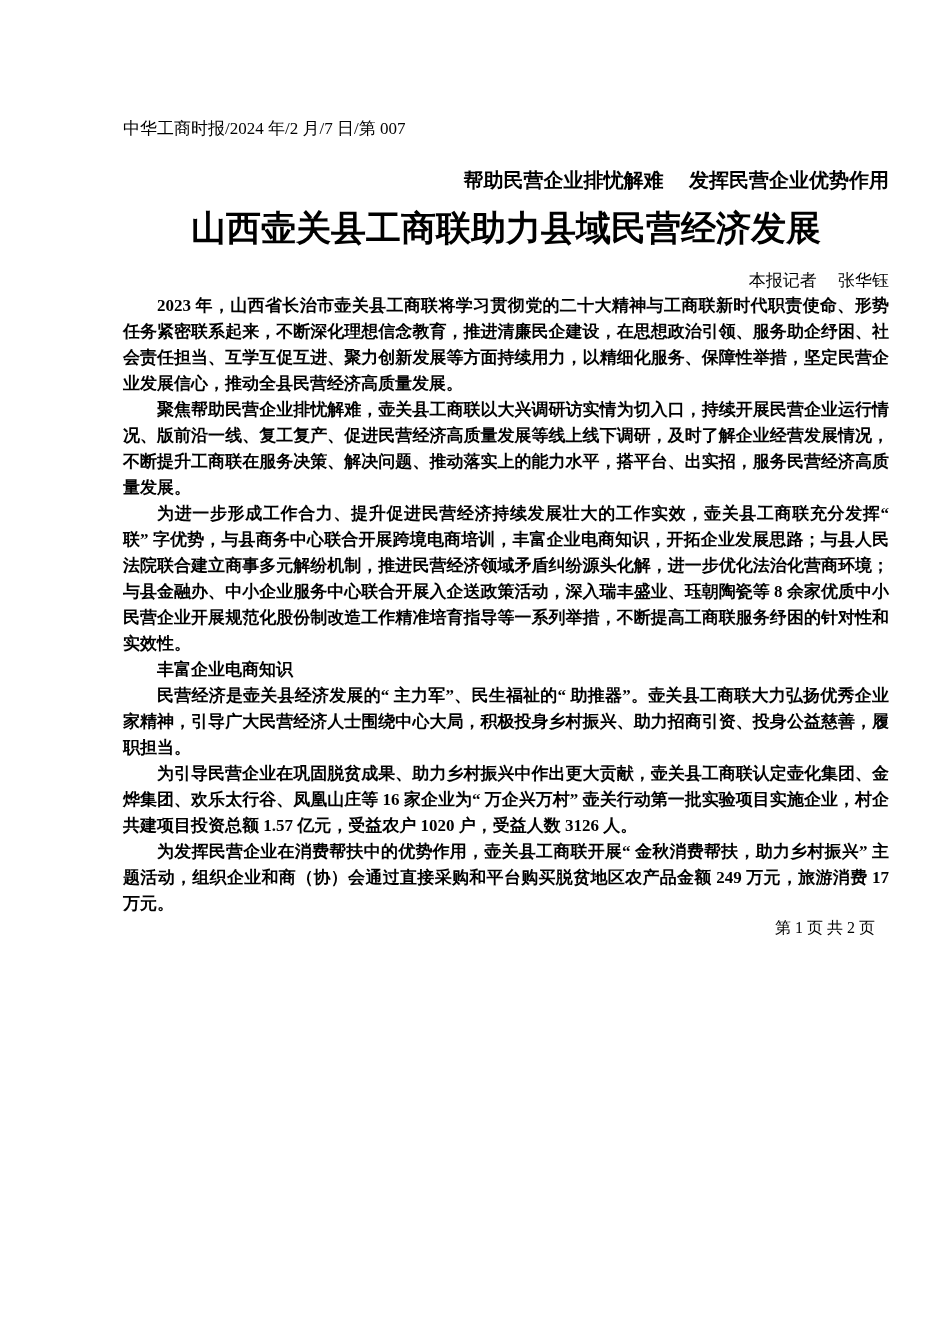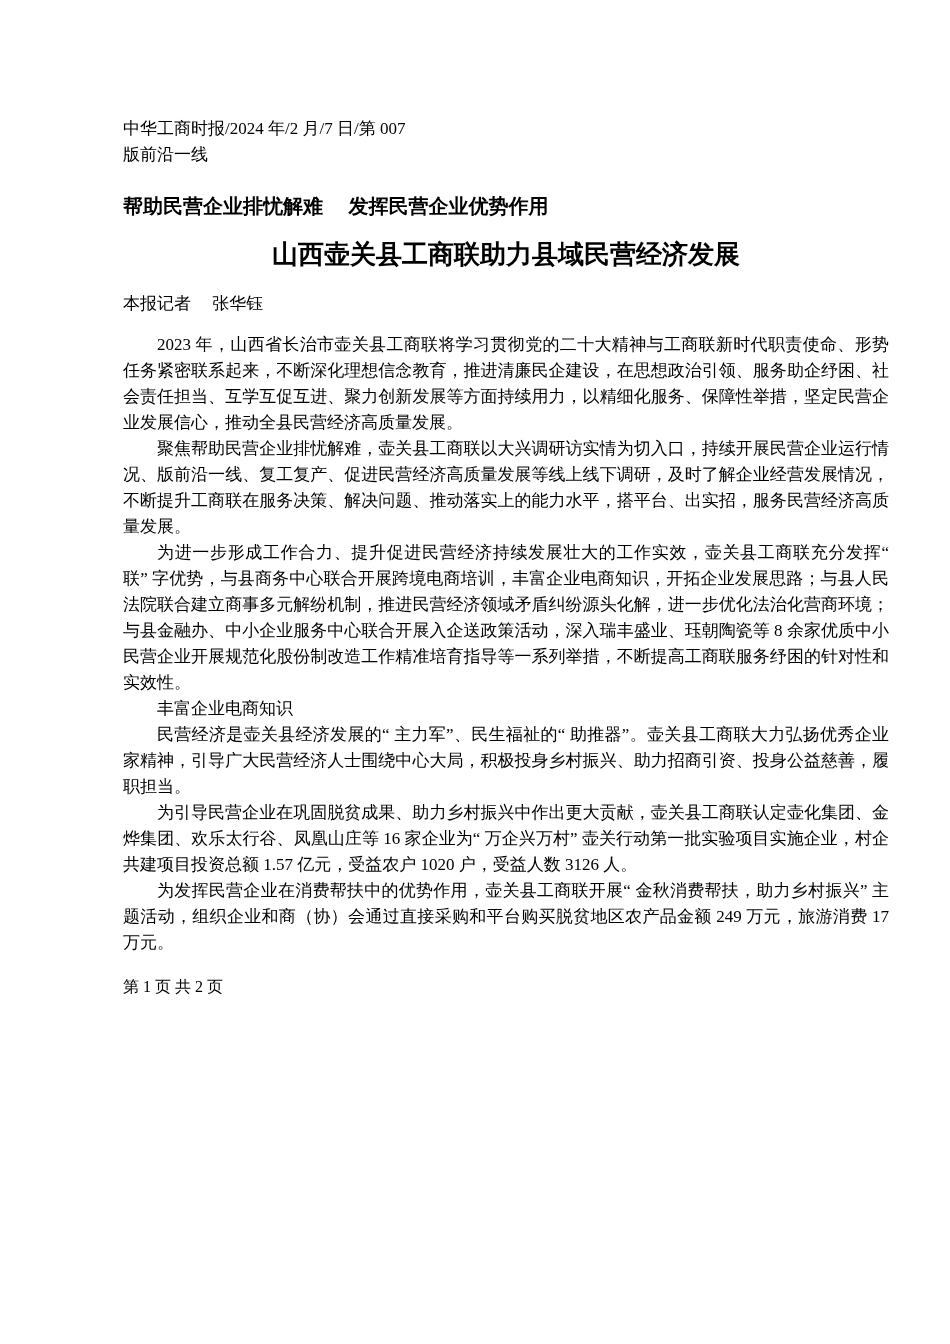--- a/index.html
+++ b/index.html
@@ -20,69 +20,67 @@
     width: 950px;
     padding: 116px 61px 0 123px;
   }
   .doc-header {
     font-size: 17px;
     line-height: 26px;
     text-align: left;
   }
   .subtitle {
     margin-top: 24px;
-    text-align: left;
+    text-align: right;
     font-family: "Liberation Sans", "DejaVu Sans", sans-serif;
     font-weight: bold;
     font-size: 20px;
     line-height: 28px;
     white-space: pre-wrap;
   }
   .title {
     margin-top: 16px;
     text-align: center;
     font-family: "Liberation Sans", "DejaVu Sans", sans-serif;
     font-weight: bold;
-    font-size: 26px;
+    font-size: 35px;
     line-height: 36px;
   }
   .byline {
     margin-top: 20px;
-    text-align: left;
+    text-align: right;
     font-size: 17px;
     line-height: 24px;
     white-space: pre-wrap;
   }
   .article-body {
-    margin-top: 16px;
+    font-weight: bold;
   }
   .article-body p {
     margin: 0;
     font-size: 17px;
     line-height: 26px;
     text-align: justify;
     text-indent: 2em;
     word-break: break-all;
   }
   .page-footer {
-    margin-top: 20px;
     padding-right: 14px;
-    text-align: left;
+    text-align: right;
     font-size: 16px;
     line-height: 22px;
   }
 </style>
 </head>
 <body>
 
 <div class="page">
 
   <div class="doc-header">
     <div>中华工商时报/2024 年/2 月/7 日/第  007</div>
-    <div>版前沿一线</div>
   </div>
 
   <div class="subtitle">帮助民营企业排忧解难　 发挥民营企业优势作用</div>
 
   <h1 class="title">山西壶关县工商联助力县域民营经济发展</h1>
 
   <div class="byline">本报记者　 张华钰</div>
 
   <div class="article-body">
       <p class="body">2023 年，山西省长治市壶关县工商联将学习贯彻党的二十大精神与工商联新时代职责使命、形势任务紧密联系起来，不断深化理想信念教育，推进清廉民企建设，在思想政治引领、服务助企纾困、社会责任担当、互学互促互进、聚力创新发展等方面持续用力，以精细化服务、保障性举措，坚定民营企业发展信心，推动全县民营经济高质量发展。</p>

